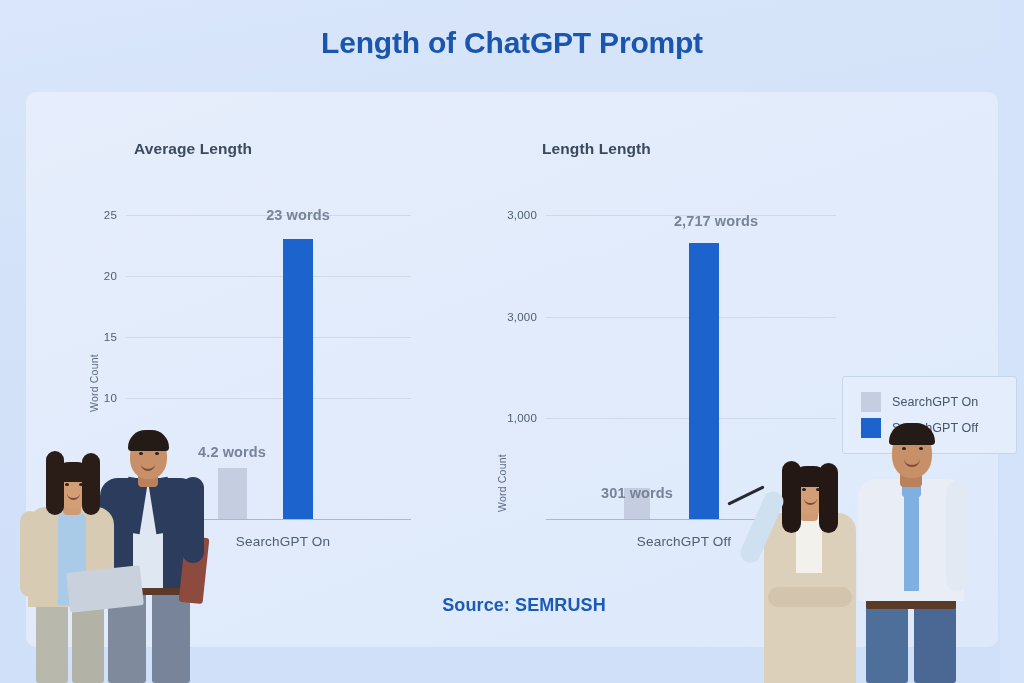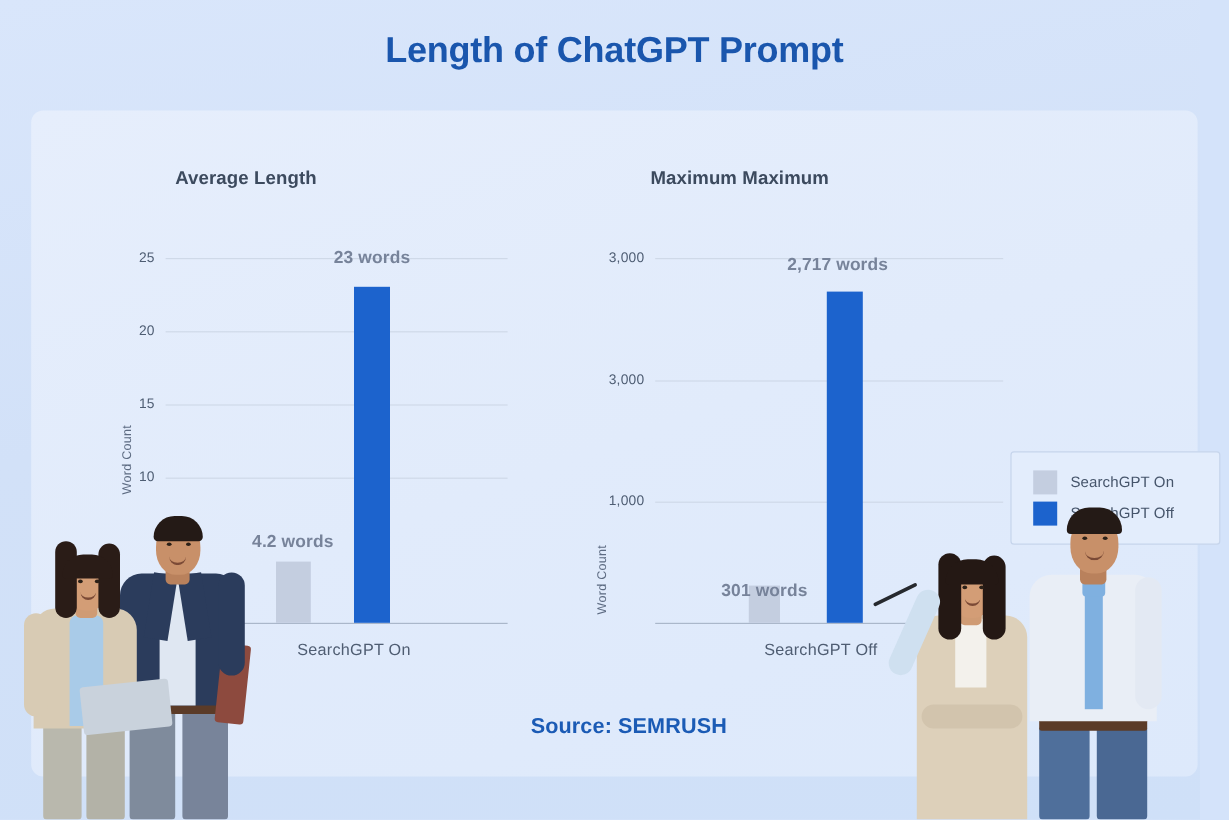--- a/index.html
+++ b/index.html
@@ -43,21 +43,21 @@
     background: linear-gradient(160deg, #e6eefc 0%, #e1ebfb 50%, #dde9fb 100%);
     border-radius: 10px;
   }
 
   
   .chart {
     position: absolute;
     top: 0;
     height: 460px;
   }
-  .chart-left  { left: 64px;  width: 390px; }
+  .chart-left  { left: 52px;  width: 390px; }
   .chart-right { left: 460px; width: 400px; }
 
   .chart-title {
     position: absolute;
     top: 48px;
     font-size: 15.5px;
     font-weight: bold;
     color: #3c4a5e;
     letter-spacing: 0.1px;
   }
@@ -253,41 +253,41 @@
         <div class="bar bar-off" style="left:157px; width:30px; height:280px;"></div>
 
         <div class="bar-label" style="left:106px; top:259px;">4.2 words</div>
         <div class="bar-label" style="left:172px; top:22px;">23 words</div>
       </div>
 
       <div class="xcat" style="left:205px;">SearchGPT On</div>
     </div>
 
     <div class="chart chart-right">
-      <div class="chart-title">Maximum Maximum</div>
+      <div class="chart-title">Length Length</div>
       <div class="axis-label">Word Count</div>
 
       <div class="plot">
 
         <div class="gridline" style="top:30px;">
           <span class="ytick">3,000</span>
         </div>
         <div class="gridline" style="top:132px;">
           <span class="ytick">3,000</span>
         </div>
         <div class="gridline" style="top:233px;">
           <span class="ytick">1,000</span>
         </div>
         <div class="axisline"></div>
 
         <div class="bar bar-on" style="left:78px;  width:26px; height:31px;"></div>
         <div class="bar bar-off" style="left:143px; width:30px; height:276px;"></div>
 
         <div class="bar-label" style="left:91px;  top:288px;margin-top:12px;">301 words</div>
-        <div class="bar-label" style="left:152px; top:28px;">2,717 words</div>
+        <div class="bar-label" style="left:170px; top:28px;">2,717 words</div>
       </div>
 
       <div class="xcat" style="left:198px;">SearchGPT Off</div>
     </div>
 
     <div class="legend">
       <div class="legend-row">
         <span class="swatch" style="background:#c4cee0;"></span>
         <span class="legend-text">SearchGPT On</span>
       </div>

